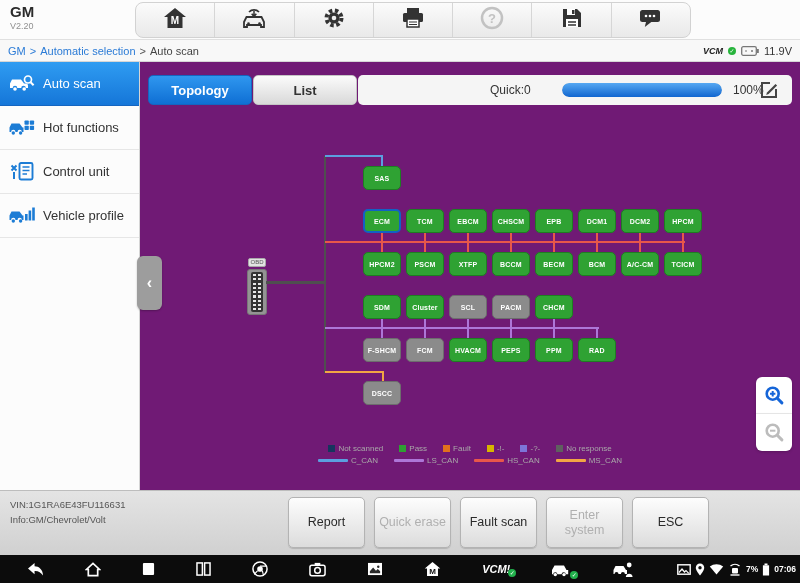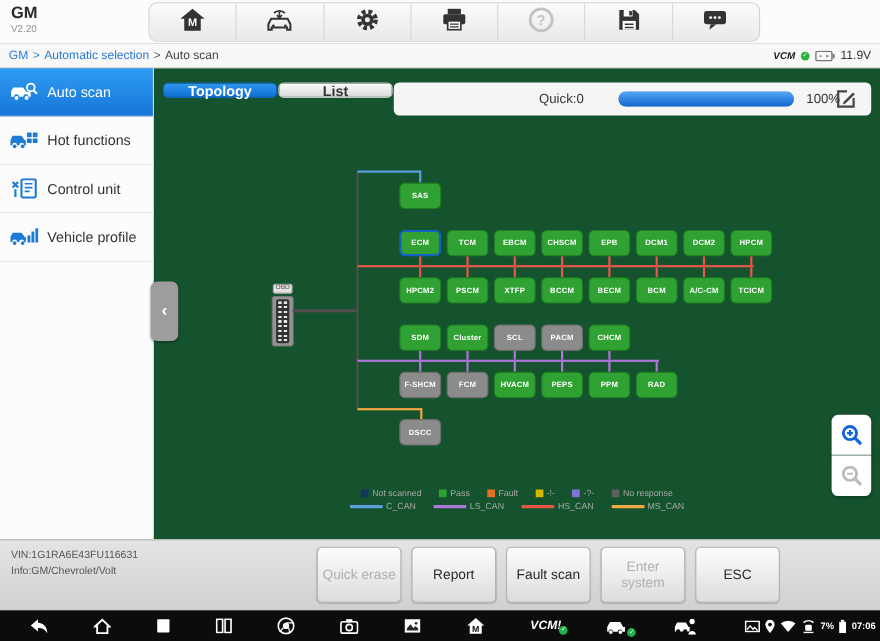--- a/index.html
+++ b/index.html
@@ -1,17 +1,17 @@
 <!DOCTYPE html>
 <html><head>
 <meta charset="utf-8">
 <style>
 *{margin:0;padding:0;box-sizing:border-box}
 body{background:#888}
-#app{position:relative;width:800px;height:583px;font-family:"Liberation Sans",sans-serif;background:#14532d;overflow:hidden}
+#app{position:relative;width:800px;height:583px;font-family:"Liberation Sans",sans-serif;background:#701a75;overflow:hidden}
 
 
 .hdr{position:absolute;top:0;left:0;right:0;height:40px;background:#fcfcfc;border-bottom:1px solid #e0e0e0;z-index:3}
 .brand{position:absolute;left:10px;top:4px}
 .brand .t{font-size:15px;font-weight:bold;color:#2b2b2b;line-height:1.1}
 .brand .v{font-size:9px;color:#909090}
 .tbar{position:absolute;left:135px;top:2px;width:556px;height:36px;display:flex;border:1px solid #d2d2d2;border-radius:8px;overflow:hidden;background:linear-gradient(#fbfbfb,#e9e9e9)}
 .tb-btn{flex:1;display:flex;align-items:center;justify-content:center;border-right:1px solid #d6d6d6;cursor:pointer}
 .tb-btn:last-child{border-right:none}
 
@@ -29,21 +29,21 @@
 
 
 .sidebar{position:absolute;left:0;top:62px;width:140px;height:428px;background:#fcfcfc;border-right:1px solid #d5d5d5;z-index:3}
 .side-item{height:44px;display:flex;align-items:center;gap:8px;padding:0 9px;border-bottom:1px solid #e6e6e6;font-size:13px;color:#333;cursor:pointer;background:#fcfcfc}
 .side-item .icon{color:#1c7cd5;width:26px;display:flex;justify-content:center;align-items:center}
 .side-item.active{background:linear-gradient(#2f9cf2,#1576d8);color:#fff;border-bottom:1px solid #1565c0}
 .side-item.active .icon{color:#fff}
 
 
 .tabstrip{position:absolute;left:140px;top:75px;right:0;height:30px;z-index:2}
-.tab{position:absolute;top:0;height:14px;width:104px;display:flex;align-items:center;justify-content:center;font-size:13px;font-weight:bold;border-radius:5px;cursor:pointer}
+.tab{position:absolute;top:0;height:30px;width:104px;display:flex;align-items:center;justify-content:center;font-size:13px;font-weight:bold;border-radius:5px;cursor:pointer}
 .tab.sel{left:8px;background:linear-gradient(#2f97ef,#0f6fd4);color:#fff;border:1px solid #1565c0}
 .tab.plain{left:113px;background:linear-gradient(#fbfbfb,#d9d9d9);color:#333;border:1px solid #c5c5c5}
 .dtcpanel{position:absolute;left:218px;top:0;height:30px;width:434px;background:#f5f5f5;border-radius:5px}
 .dtclbl{position:absolute;left:132px;top:8px;font-size:12px;color:#333}
 .progress{position:absolute;left:204px;top:8px;width:160px;height:14px;border-radius:7px;background:#dcdcdc;overflow:hidden}
 .progress .fill{height:100%;border-radius:7px;background:linear-gradient(#56a8f2,#1166d0)}
 .pct{position:absolute;left:375px;top:8px;font-size:12px;color:#333}
 .editbtn{position:absolute;left:400px;top:4px;width:22px;height:22px;cursor:pointer;display:flex;align-items:center;justify-content:center}
 
 
@@ -394,22 +394,22 @@
         </svg>
     </div>
   </div>
 
   <div class="footer">
     <div class="vininfo">
       <div>VIN:1G1RA6E43FU116631</div>
       <div>Info:GM/Chevrolet/Volt</div>
     </div>
     <div class="fbtns" id="fbtns">
+        <div class="fbtn">Report</div>
         <div class="fbtn disabled">Quick erase</div>
-        <div class="fbtn">Report</div>
         <div class="fbtn">Fault scan</div>
         <div class="fbtn disabled">Enter system</div>
         <div class="fbtn">ESC</div>
       </div>
   </div>
 
   <div class="taskbar">
     <div class="tb-left" id="tbleft">
         <span class="task-ic">
           <svg width="17" height="15" viewBox="0 0 18 16">

